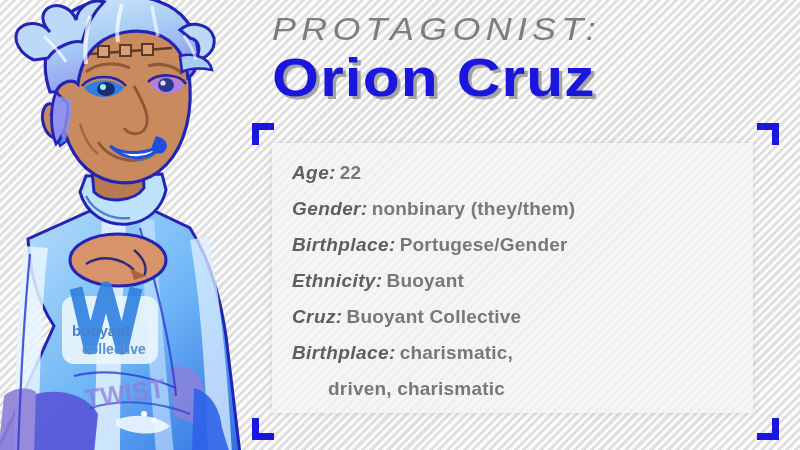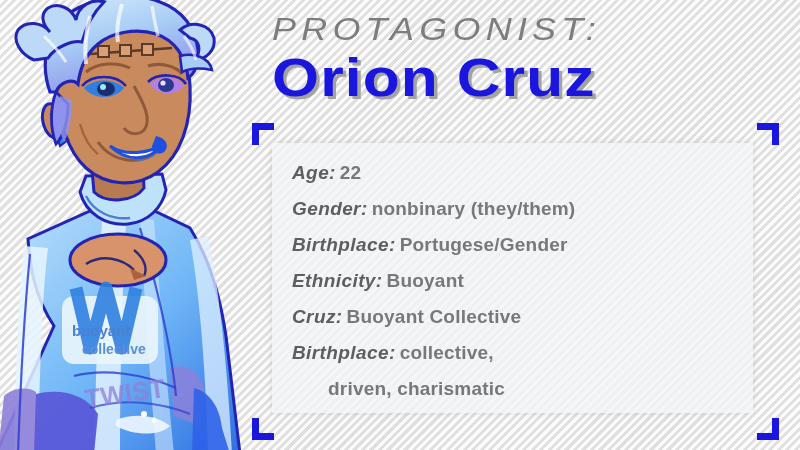--- a/index.html
+++ b/index.html
@@ -149,21 +149,21 @@
     <div class="info-row">
       <span class="info-label">Birthplace:</span><span class="info-value">Portugese/Gender</span>
     </div>
     <div class="info-row">
       <span class="info-label">Ethnicity:</span><span class="info-value">Buoyant</span>
     </div>
     <div class="info-row">
       <span class="info-label">Cruz:</span><span class="info-value">Buoyant Collective</span>
     </div>
     <div class="info-row">
-      <span class="info-label">Birthplace:</span><span class="info-value">collective,</span>
+      <span class="info-label">Birthplace:</span><span class="info-value">charismatic,</span>
     </div>
     <div class="info-row continuation">
       <span class="info-value">driven, charismatic</span>
     </div>
   </div>
 </div>
 
 <div id="character">
 <svg viewBox="0 0 262 458" xmlns="http://www.w3.org/2000/svg">
   <defs>

